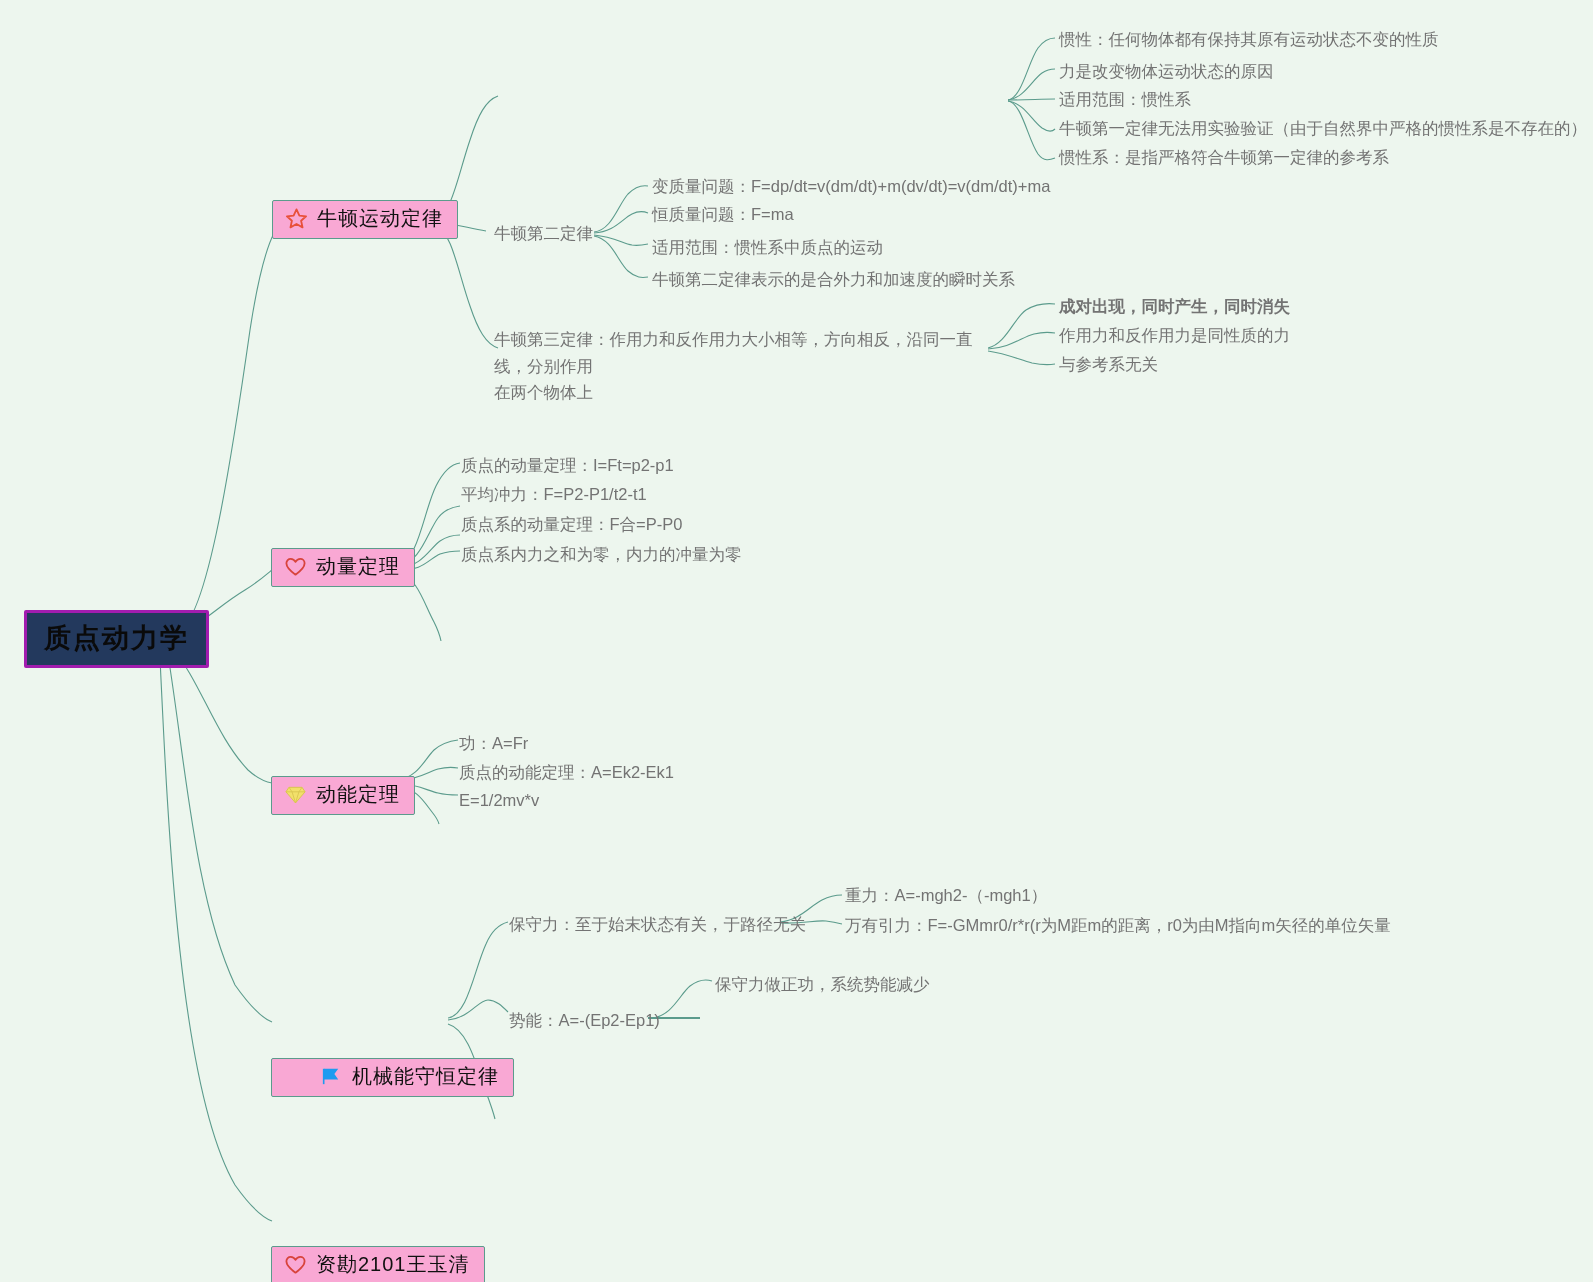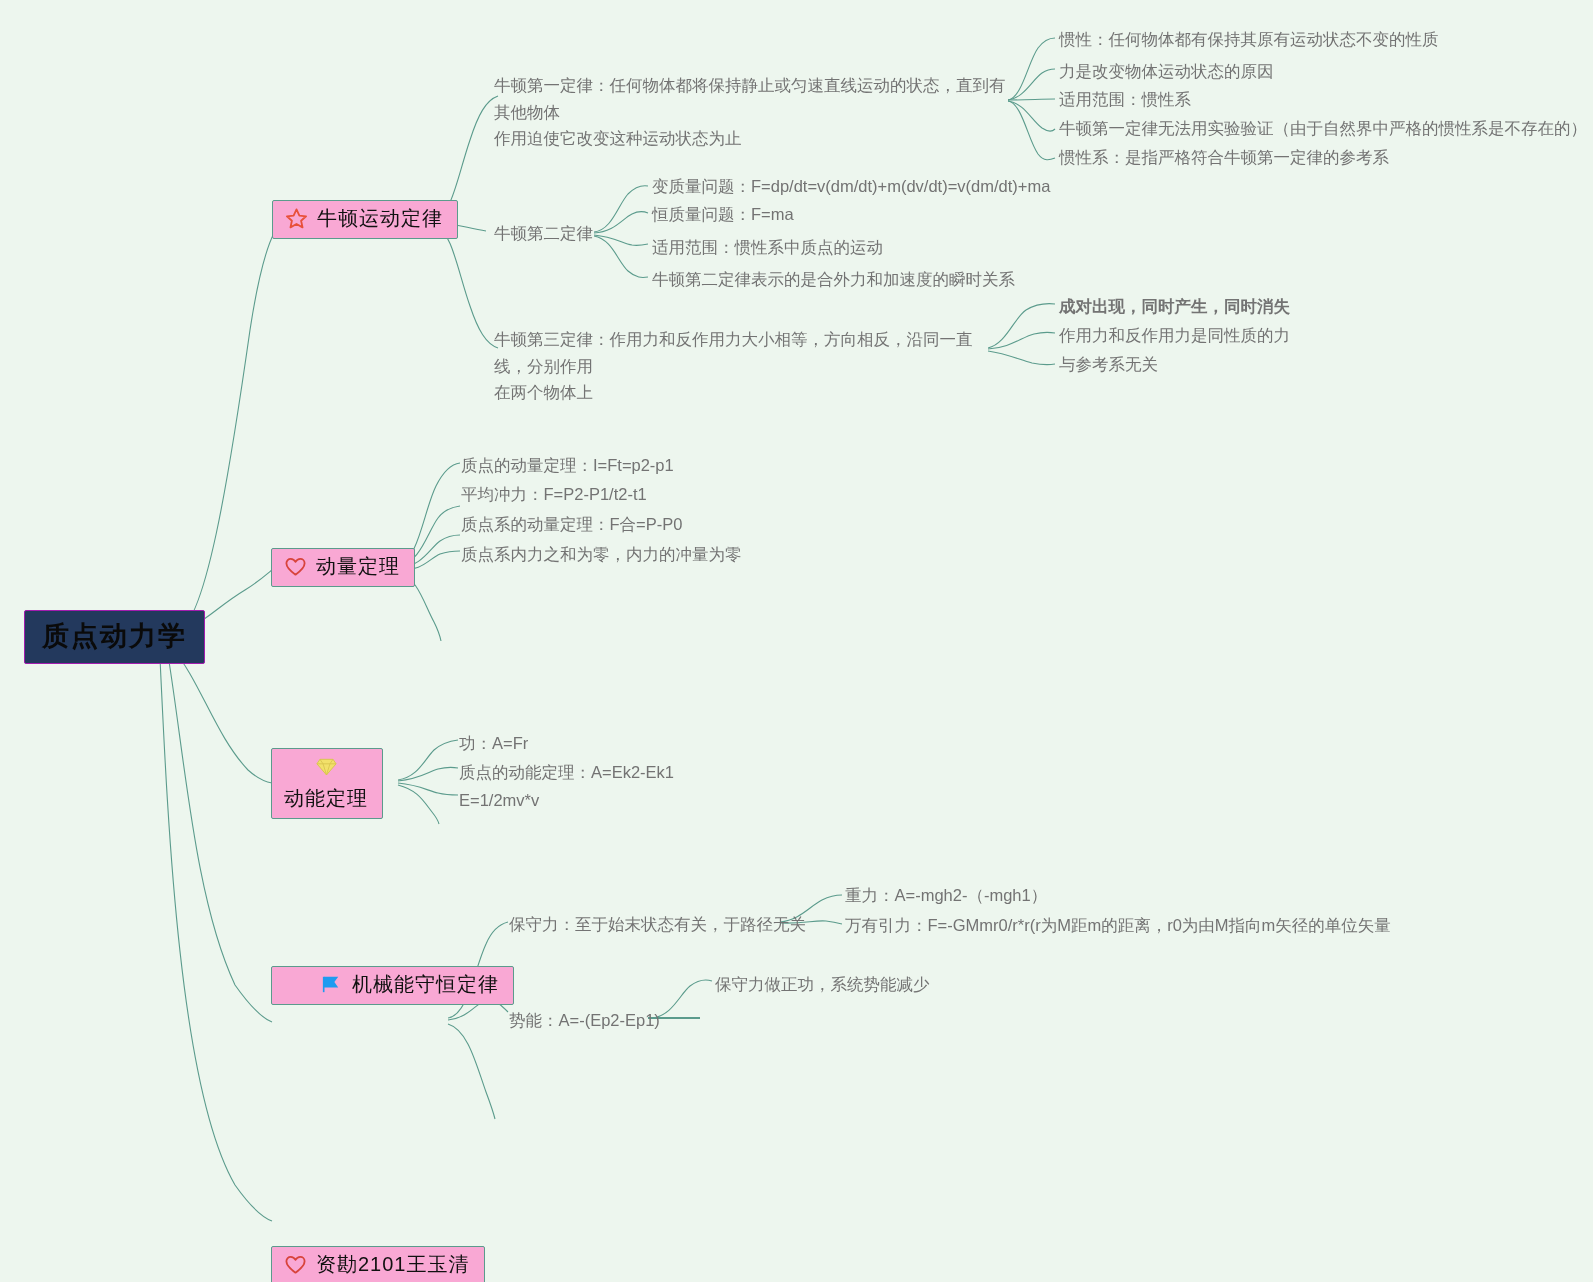--- a/index.html
+++ b/index.html
@@ -32,21 +32,21 @@
 
   .node {
     position: absolute;
     box-sizing: border-box;
     white-space: nowrap;
   }
 
   
   .root-node {
     background: #23395d;
-    border: 1px solid #a21caf;
+    border: 3px solid #a21caf;
     color: #0a0a0a;
     font-size: 27px;
     font-weight: bold;
     letter-spacing: 2px;
     padding: 7px 17px 9px 17px;
     border-radius: 2px;
   }
 
   
   .branch-node {
@@ -139,22 +139,20 @@
 
   <div class="node branch-node" style="left:272px; top:200px;">
     <span class="icon">
       <svg viewBox="0 0 24 24" width="23" height="23">
         <polygon points="12,2.5 15,9 22,9.7 16.8,14.3 18.3,21.3 12,17.7 5.7,21.3 7.2,14.3 2,9.7 9,9" fill="none" stroke="#e8503a" stroke-width="1.9" stroke-linejoin="round"></polygon>
       </svg>
     </span>
     <span class="label">牛顿运动定律</span>
   </div>
 
-  <div class="node leaf" style="left:494px; top:72px; width:520px;">牛顿第一定律：任何物体都将保持静止或匀速直线运动的状态，直到有其他物体
-作用迫使它改变这种运动状态为止</div>
 
   <div class="node leaf" style="left:1059px; top:26px;">惯性：任何物体都有保持其原有运动状态不变的性质</div>
   <div class="node leaf" style="left:1059px; top:58px;">力是改变物体运动状态的原因</div>
   <div class="node leaf" style="left:1059px; top:86px;">适用范围：惯性系</div>
   <div class="node leaf" style="left:1059px; top:144px;">惯性系：是指严格符合牛顿第一定律的参考系</div>
   <div class="node leaf" style="left:1059px; top:115px;">牛顿第一定律无法用实验验证（由于自然界中严格的惯性系是不存在的）</div>
 
   <div class="node leaf" style="left:494px; top:220px;">牛顿第二定律</div>
 
   <div class="node leaf" style="left:652px; top:173px;">变质量问题：F=dp/dt=v(dm/dt)+m(dv/dt)=v(dm/dt)+ma</div>
@@ -176,35 +174,35 @@
       </svg>
     </span>
     <span class="label">动量定理</span>
   </div>
 
   <div class="node leaf" style="left:461px; top:452px;">质点的动量定理：I=Ft=p2-p1</div>
   <div class="node leaf" style="left:461px; top:481px;">平均冲力：F=P2-P1/t2-t1</div>
   <div class="node leaf" style="left:461px; top:511px;">质点系的动量定理：F合=P-P0</div>
   <div class="node leaf" style="left:461px; top:541px;">质点系内力之和为零，内力的冲量为零</div>
 
-  <div class="node branch-node" style="left:271px; top:748px;flex-direction:column;">
+  <div class="node branch-node" style="left:271px; top:776px;">
     <span class="icon">
       <svg viewBox="0 0 24 24" width="23" height="23">
         <path d="M5.2 4.5 H18.8 L22 9.2 L12 20.8 L2 9.2 Z" fill="#f2e06a" stroke="#d8c44f" stroke-width="1"></path>
         <path d="M2 9.2 H22 M8.4 9.2 L12 20.8 L15.6 9.2 M5.2 4.5 L8.4 9.2 M18.8 4.5 L15.6 9.2" fill="none" stroke="#d8c44f" stroke-width="0.9"></path>
       </svg>
     </span>
     <span class="label">动能定理</span>
   </div>
 
   <div class="node leaf" style="left:459px; top:730px;">功：A=Fr</div>
   <div class="node leaf" style="left:459px; top:759px;">质点的动能定理：A=Ek2-Ek1</div>
   <div class="node leaf" style="left:459px; top:787px;">E=1/2mv*v</div>
 
-  <div class="node branch-node" style="left:271px; top:966px;padding-left:48px;">
+  <div class="node branch-node" style="left:271px; top:1058px;padding-left:48px;">
     <span class="icon">
       <svg viewBox="0 0 24 24" width="23" height="23">
         <path d="M4 4 H19 L15 9.5 L19 15 H4 Z" fill="#1e9bf0"></path>
         <rect x="3" y="4" width="1.7" height="16" fill="#1e9bf0"></rect>
       </svg>
     </span>
     <span class="label">机械能守恒定律</span>
   </div>
 
   <div class="node leaf" style="left:509px; top:911px;">保守力：至于始末状态有关，于路径无关</div>

